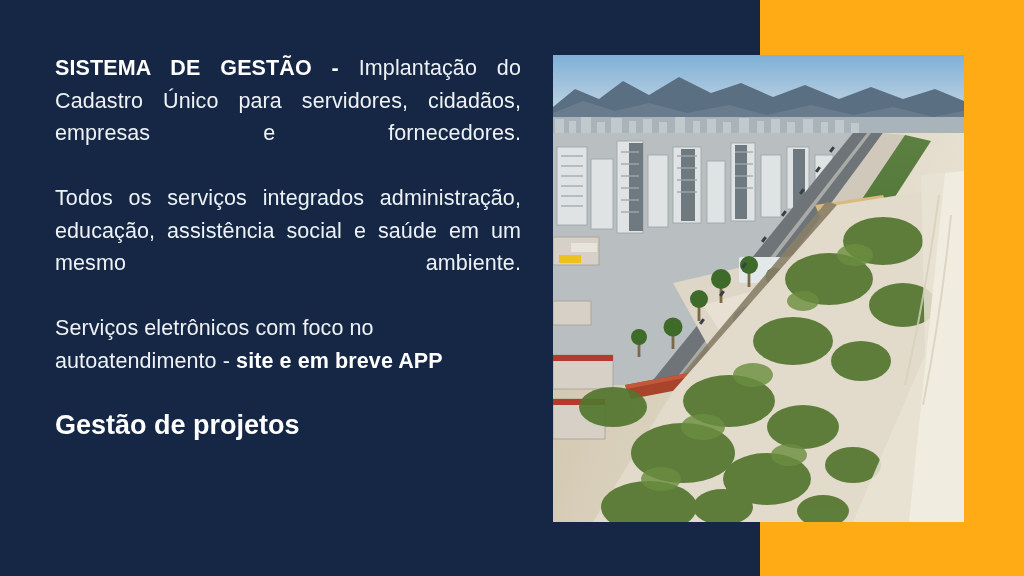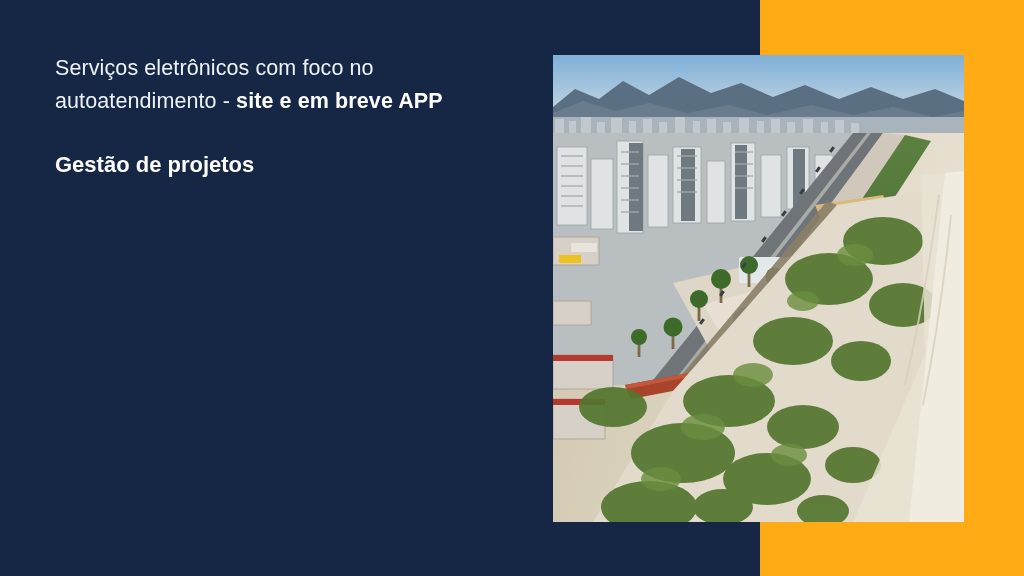--- a/index.html
+++ b/index.html
@@ -55,21 +55,21 @@
   .para.justified { text-align: justify; }
   .para.justified::after {
     content: "";
     display: inline-block;
     width: 100%;
   }
   .b { font-weight: bold; color: #ffffff; }
   .heading {
     color: #ffffff;
     font-weight: bold;
-    font-size: 22px;
+    font-size: 27px;
     line-height: 32.5px;
     margin: 0;
   }
   .gap { height: 32px; }
   .nbsp-gap { white-space: pre; }
 </style>
 </head>
 <body>
 
 <div id="slide">
@@ -286,21 +286,23 @@
         <rect x="166" y="240" width="6" height="3" transform="rotate(-54 166 240)"></rect>
         <rect x="146" y="268" width="6" height="3" transform="rotate(-54 146 268)"></rect>
       </g>
       <rect x="18" y="188" width="26" height="9" fill="#e8e4dc"></rect>
       <rect x="6" y="200" width="22" height="8" fill="#edc21f"></rect>
     </svg>
   </div>
 
   <div id="text-column">
 
-
+    <p class="para justified"><span class="b">SISTEMA DE GESTÃO - </span><span>Implantação do Cadastro Único para servidores, cidadãos, empresas e fornecedores.</span></p>
+
+    <p class="para justified"><span>Todos os serviços integrados administração, educação, assistência social e saúde em um mesmo ambiente.</span></p>
 
     <p class="para"><span>Serviços eletrônicos com foco no autoatendimento - </span><span class="b">site e em breve APP</span></p>
 
     <div class="gap"></div>
 
     <p class="heading">Gestão de projetos</p>
 
   </div>
 </div>
 

